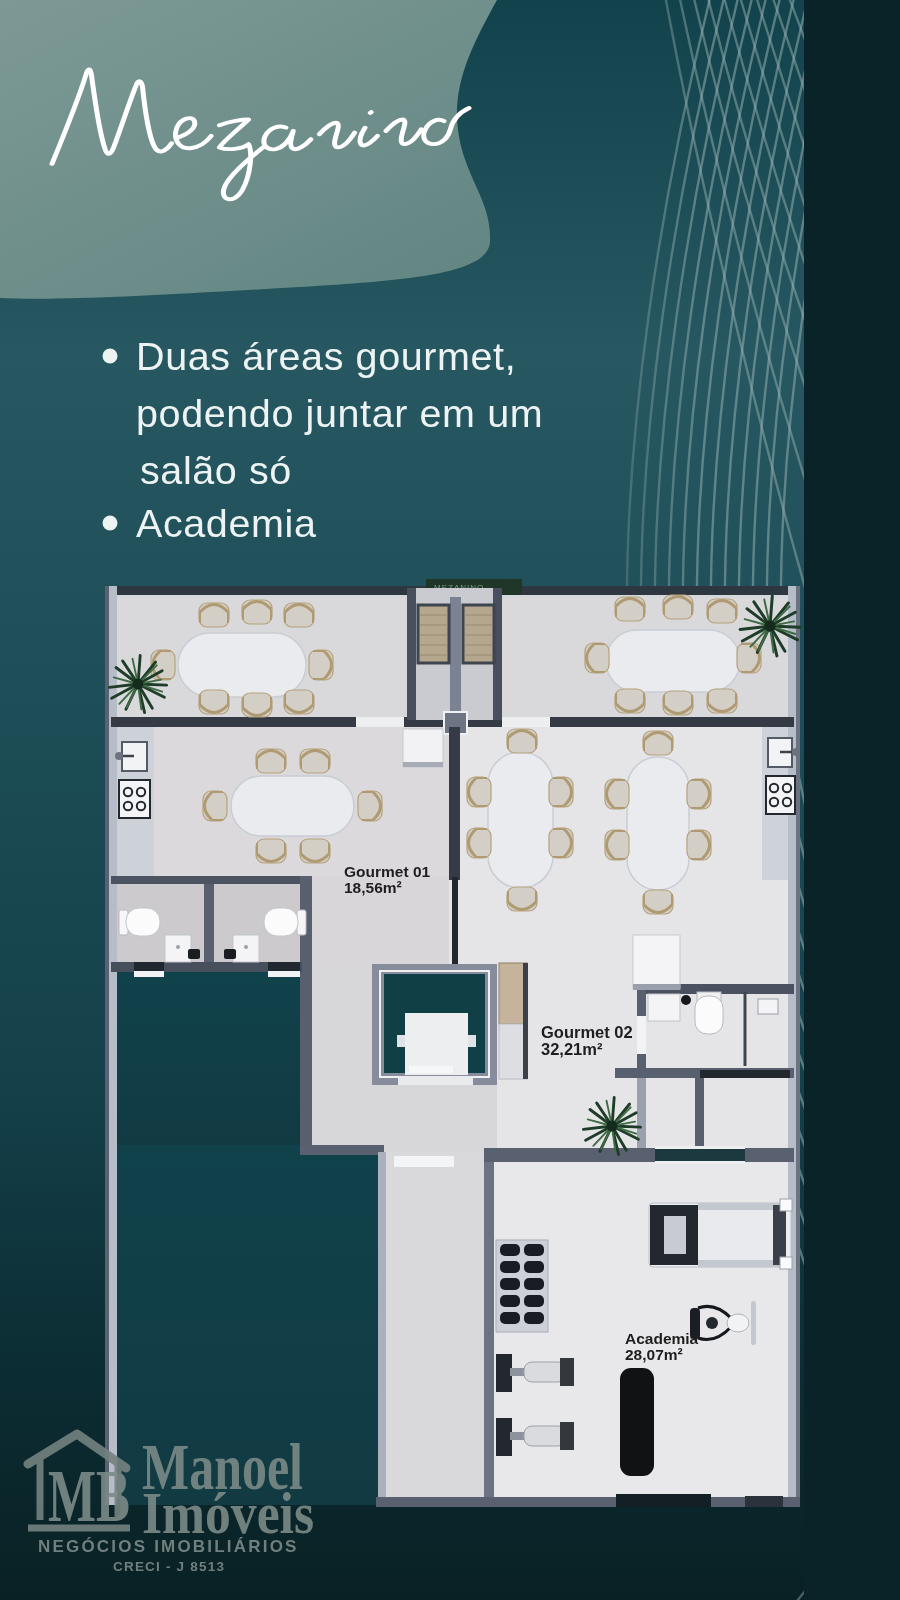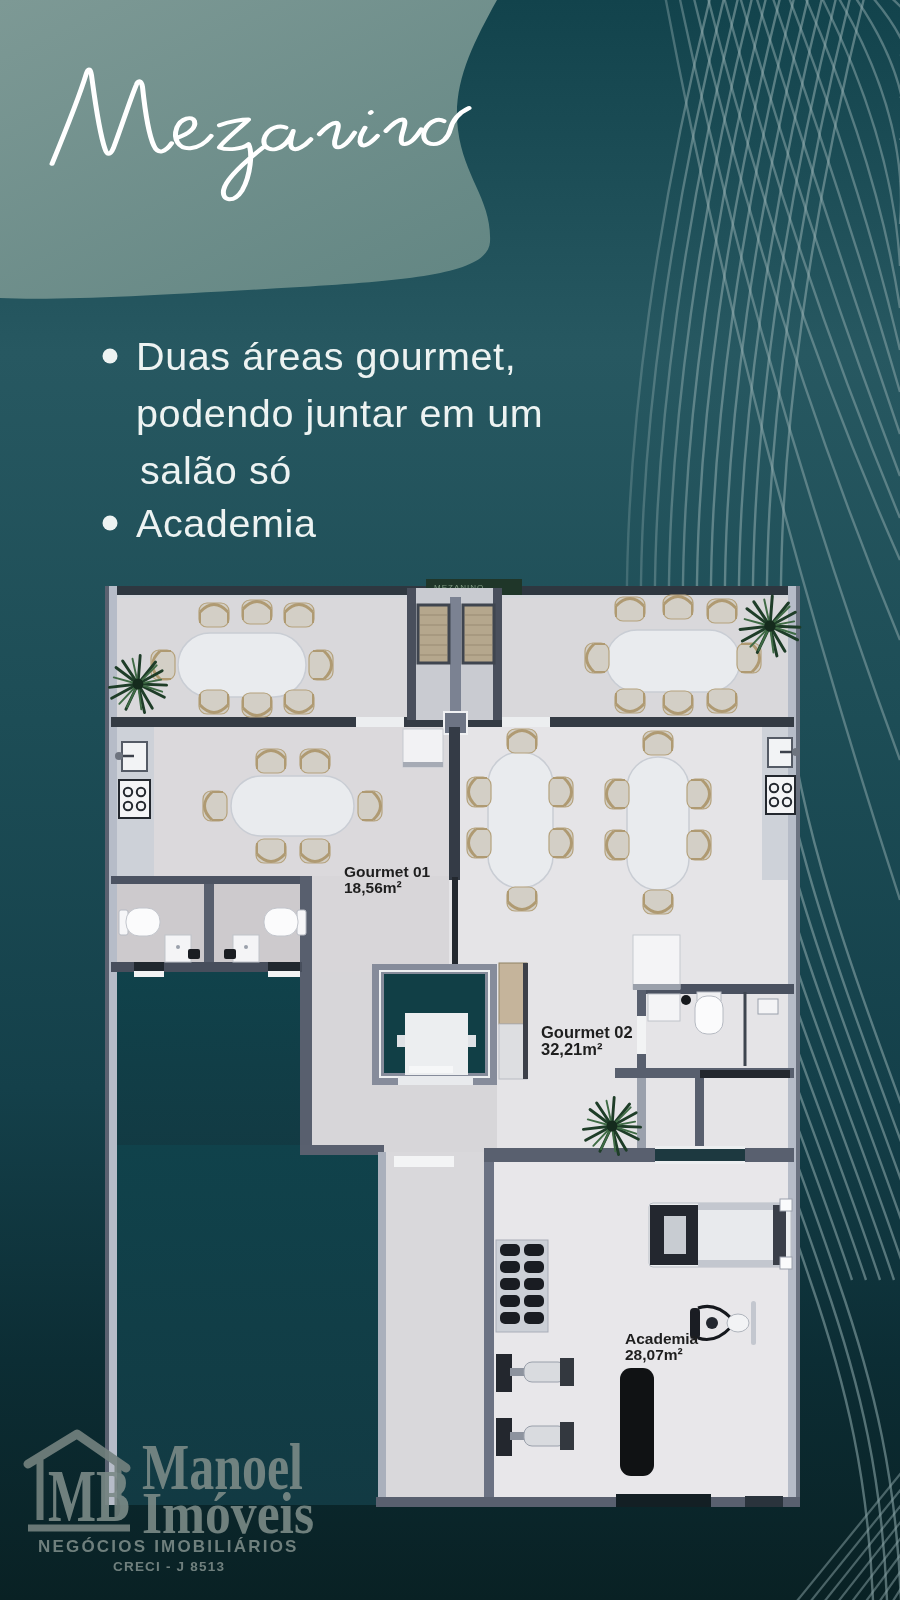--- a/index.html
+++ b/index.html
@@ -1,16 +1,16 @@
 <!DOCTYPE html>
 <html><head>
 <meta charset="utf-8">
 <style>
   html,body{margin:0;padding:0;background:#0a2329;}
-  #page{position:relative;width:900px;height:1600px;overflow:hidden;
+  #page{position:relative;width:804px;height:1600px;overflow:hidden;
         font-family:"Liberation Sans",sans-serif;}
 </style>
 </head>
 <body>
 <div id="page">
 <svg width="900" height="1600" viewBox="0 0 900 1600">
 <defs>
   <linearGradient id="bgGrad" x1="0" y1="0" x2="0" y2="1">
     <stop offset="0" stop-color="#12434c"></stop>
     <stop offset="0.22" stop-color="#275861"></stop>

